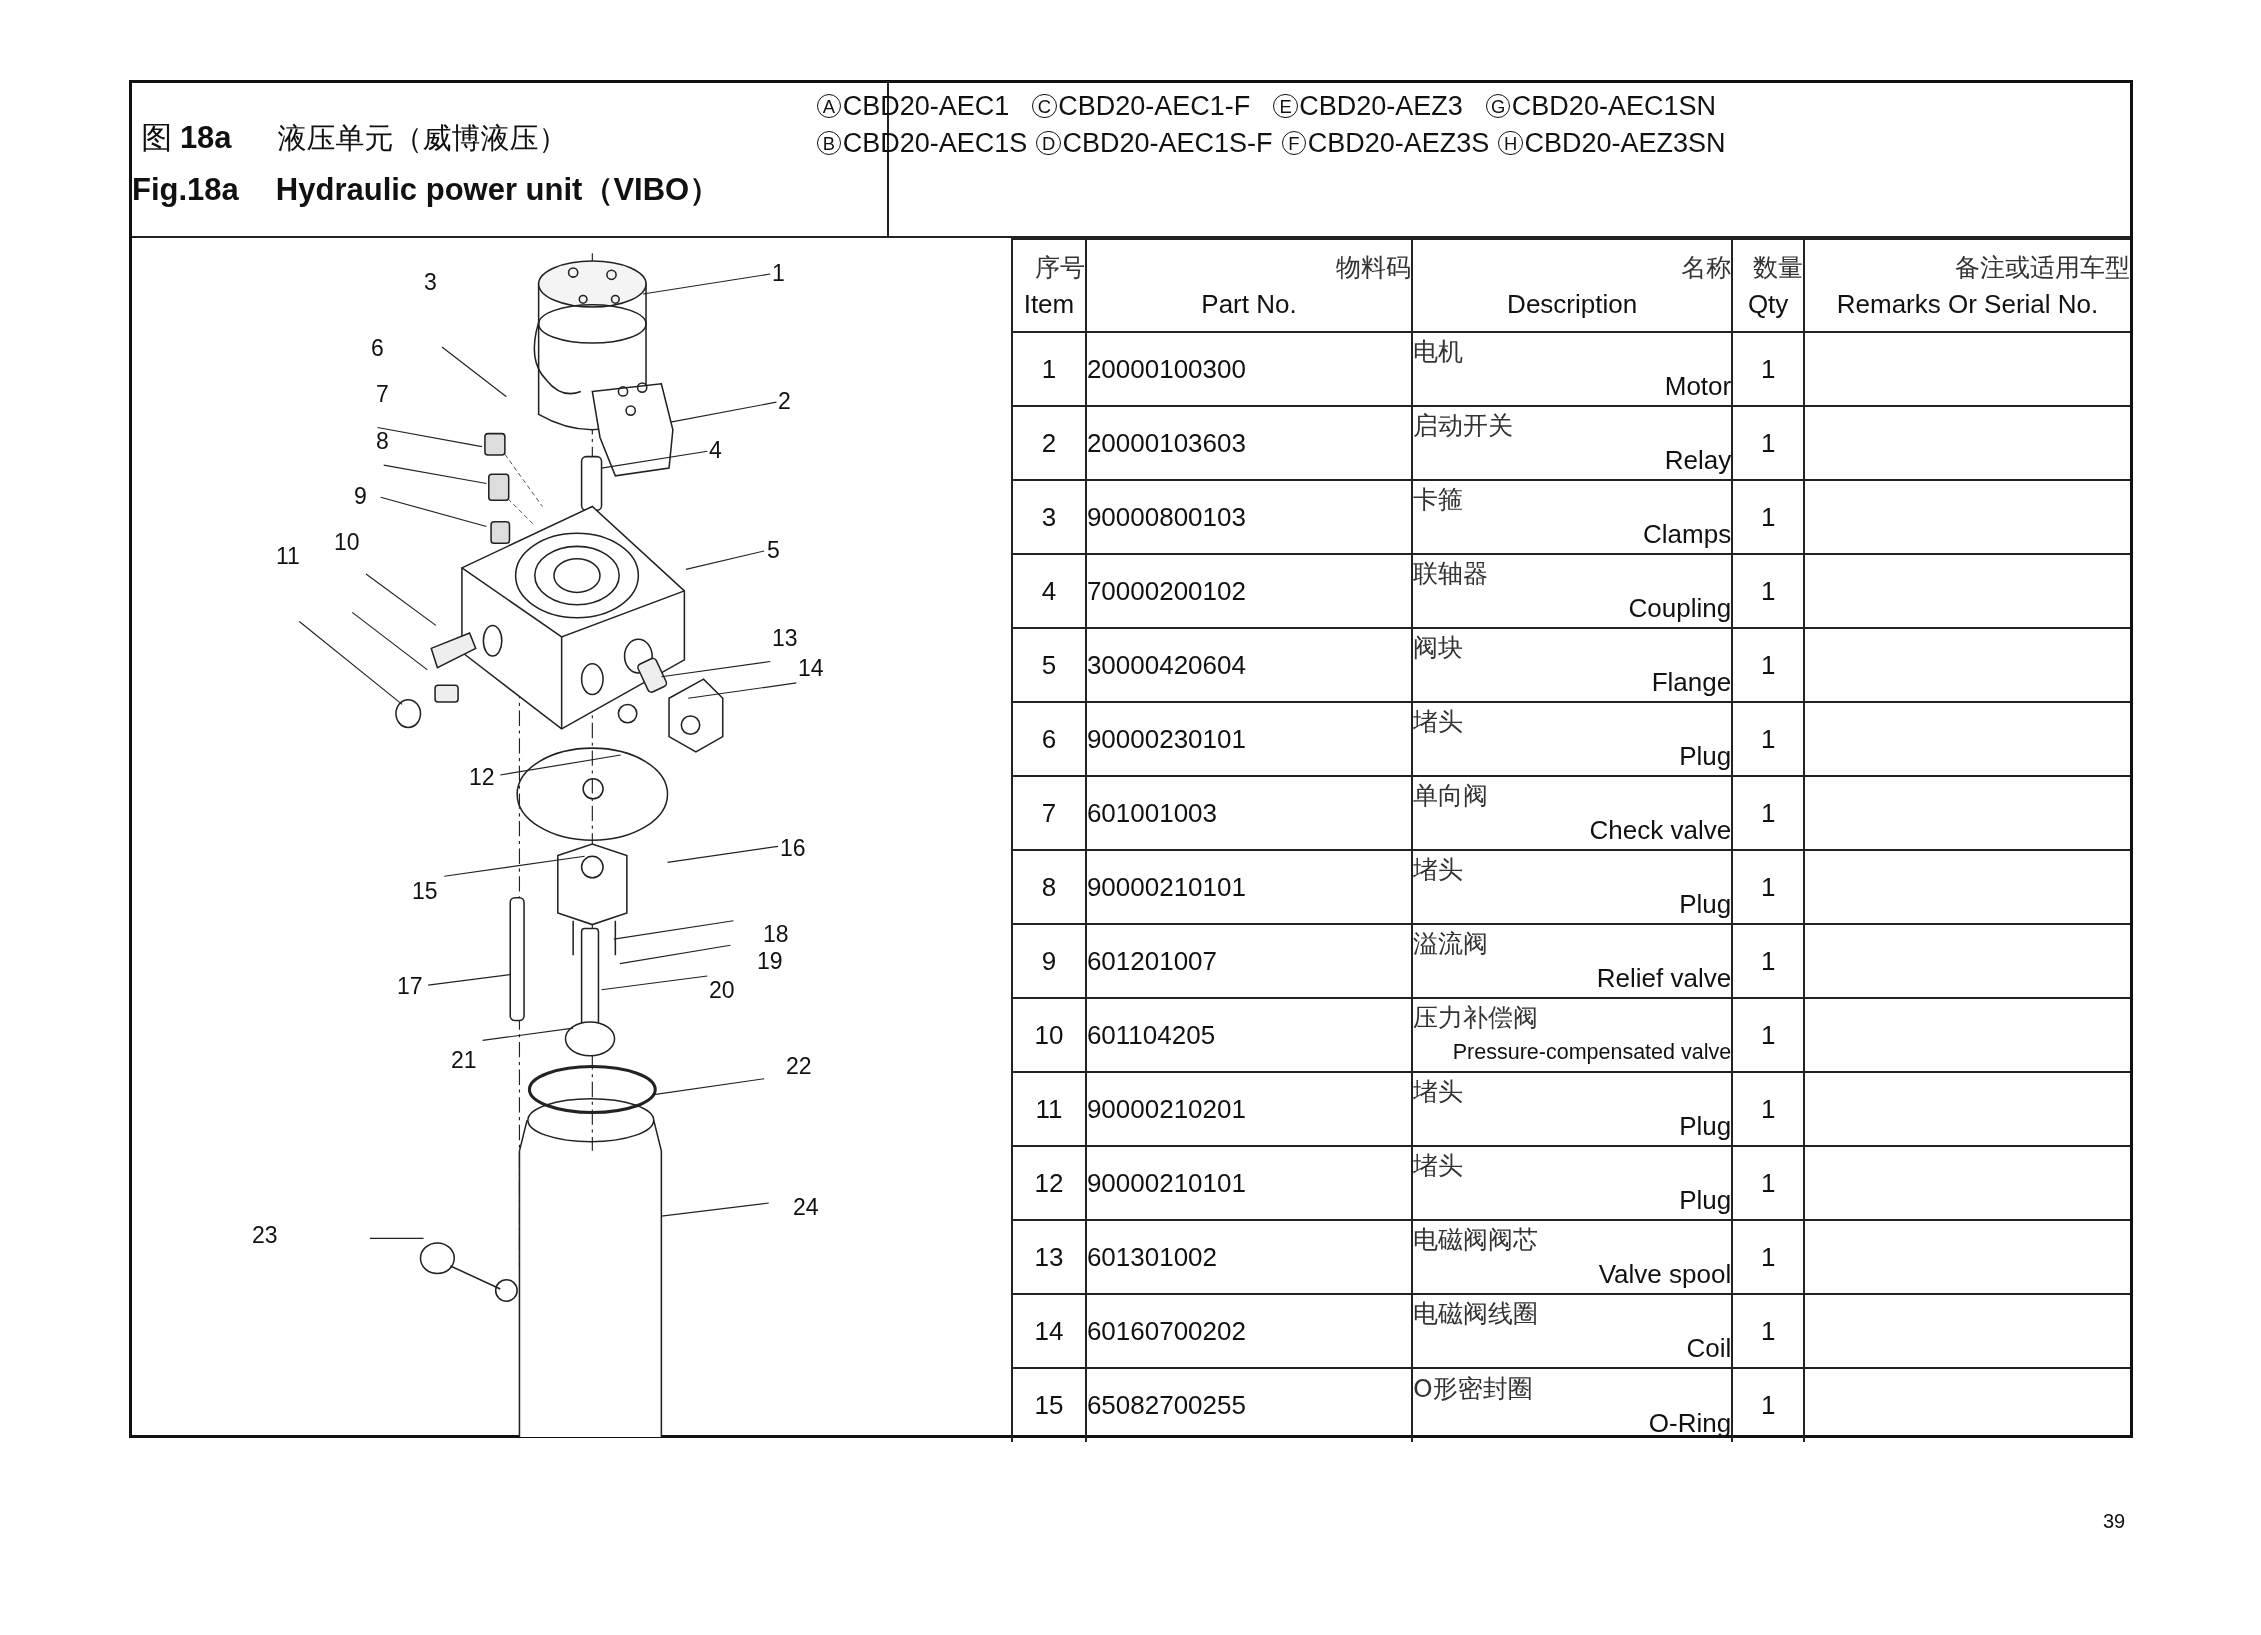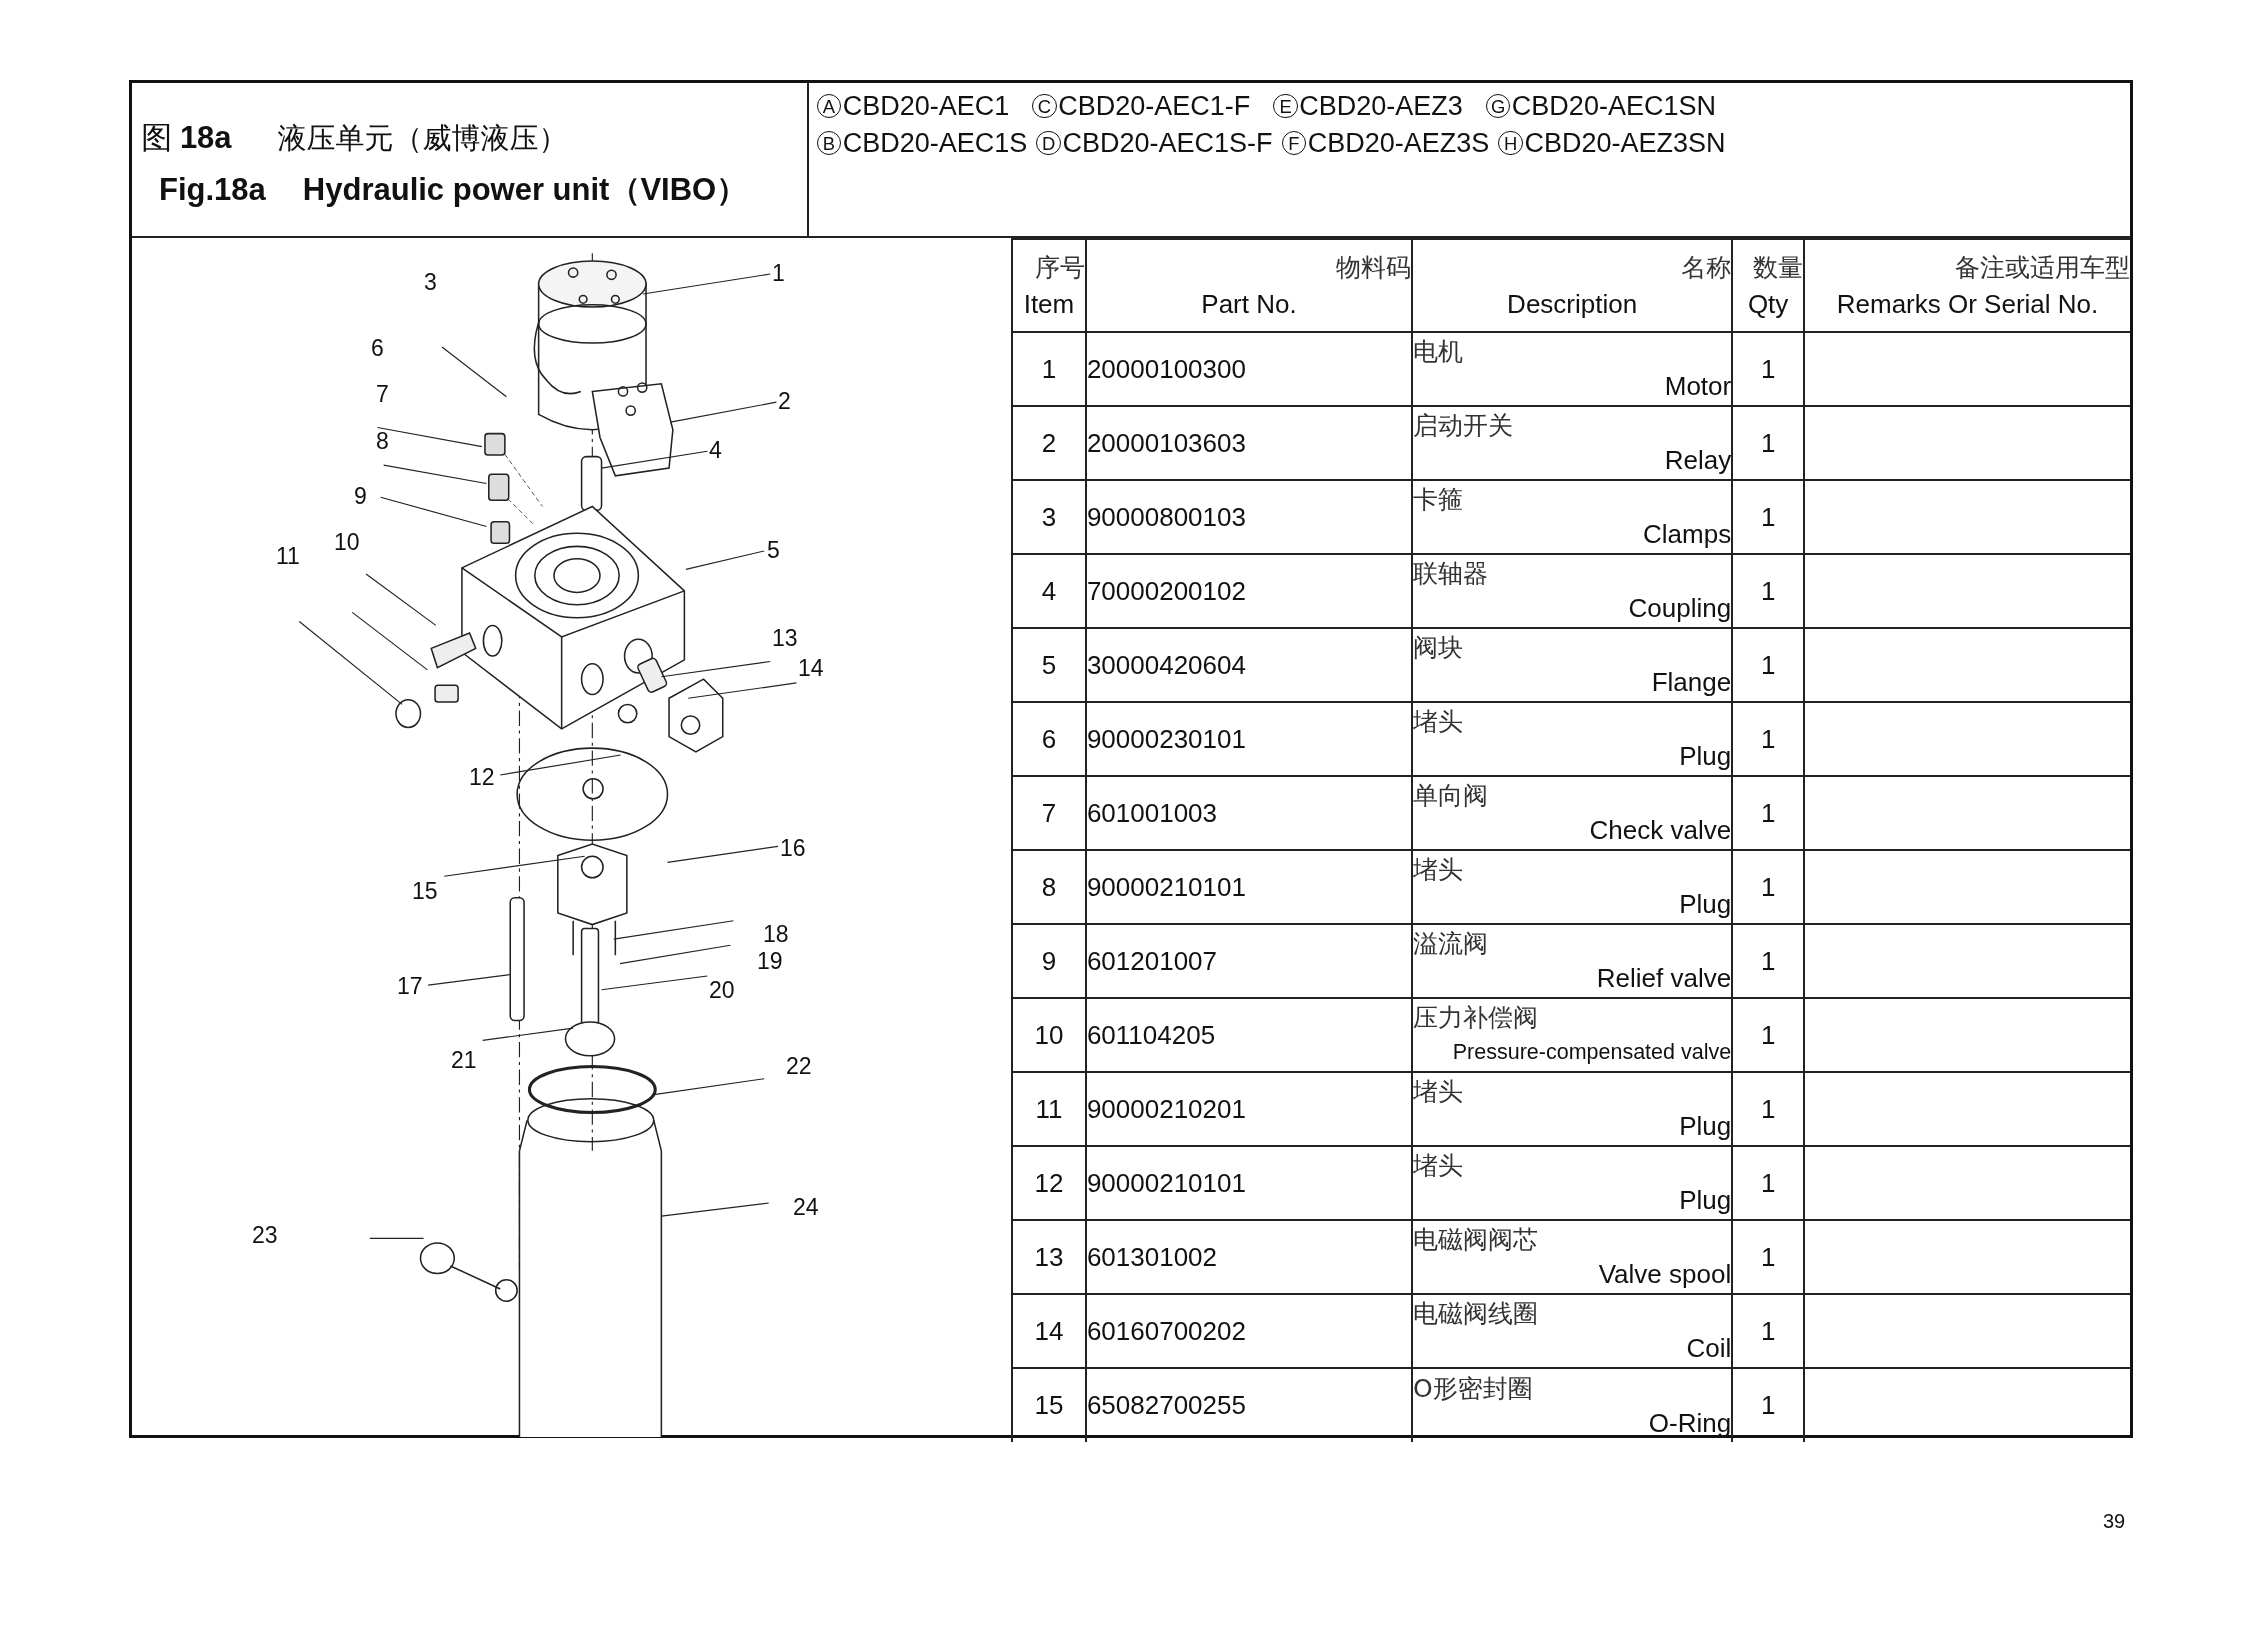--- a/index.html
+++ b/index.html
@@ -1,25 +1,25 @@
 <!DOCTYPE html>
 <html style="font-size:12.3px"><head>
 <meta charset="utf-8">
 <style>
   html, body { margin:0; padding:0; background:#ffffff; }
   body { width:2261px; height:1635px; position:relative; overflow:hidden;
          font-family:"Liberation Sans","DejaVu Sans",sans-serif; color:#111; }
   .frame { position:absolute; left:129px; top:80px; width:2004px; height:1358px;
            border:3.8px solid #111; box-sizing:border-box; }
-  .hdr-left { position:absolute; left:0; top:0; width:677px; height:155px;
+  .hdr-left { position:absolute; left:0; top:0; width:757px; height:155px;
               border-right:2.3px solid #222; border-bottom:2.3px solid #222; box-sizing:border-box;padding-left:48px; }
   .hdr-right { position:absolute; left:677px; top:0; right:0; height:155px;
                border-bottom:2.3px solid #222; box-sizing:border-box; }
   .title-cn { position:absolute; left:9.2px; top:34px; font-size:31px; }
-  .title-en { position:absolute; left:27px; top:86px; font-size:31px; font-weight:bold; }
+  .title-en { position:absolute; left:0; top:86px; font-size:31px; font-weight:bold; }
   .title-cn .num { font-weight:bold; margin-left:7.7px; }
   .title-cn .txt { margin-left:46px; font-family:"DejaVu Sans",sans-serif; font-size:29px; }
   .title-en .txt { margin-left:37px; }
   .models { position:absolute; left:7.7px; top:4.6px; font-size:27px; line-height:37px; }
   .models .row { display:flex; white-space:nowrap; }
   .models .m { display:inline-flex; align-items:center; margin-right:23px; }
   .circ { display:inline-flex; align-items:center; justify-content:center; width:24.5px; height:24.5px;
           border:1.5px solid #111; border-radius:50%; font-size:18.4px; box-sizing:border-box; margin-right:1.5px; }
   .diagram { position:absolute; left:0; top:155px; width:880px; bottom:0; }
   .diagram svg { position:absolute; left:0; top:0; }

